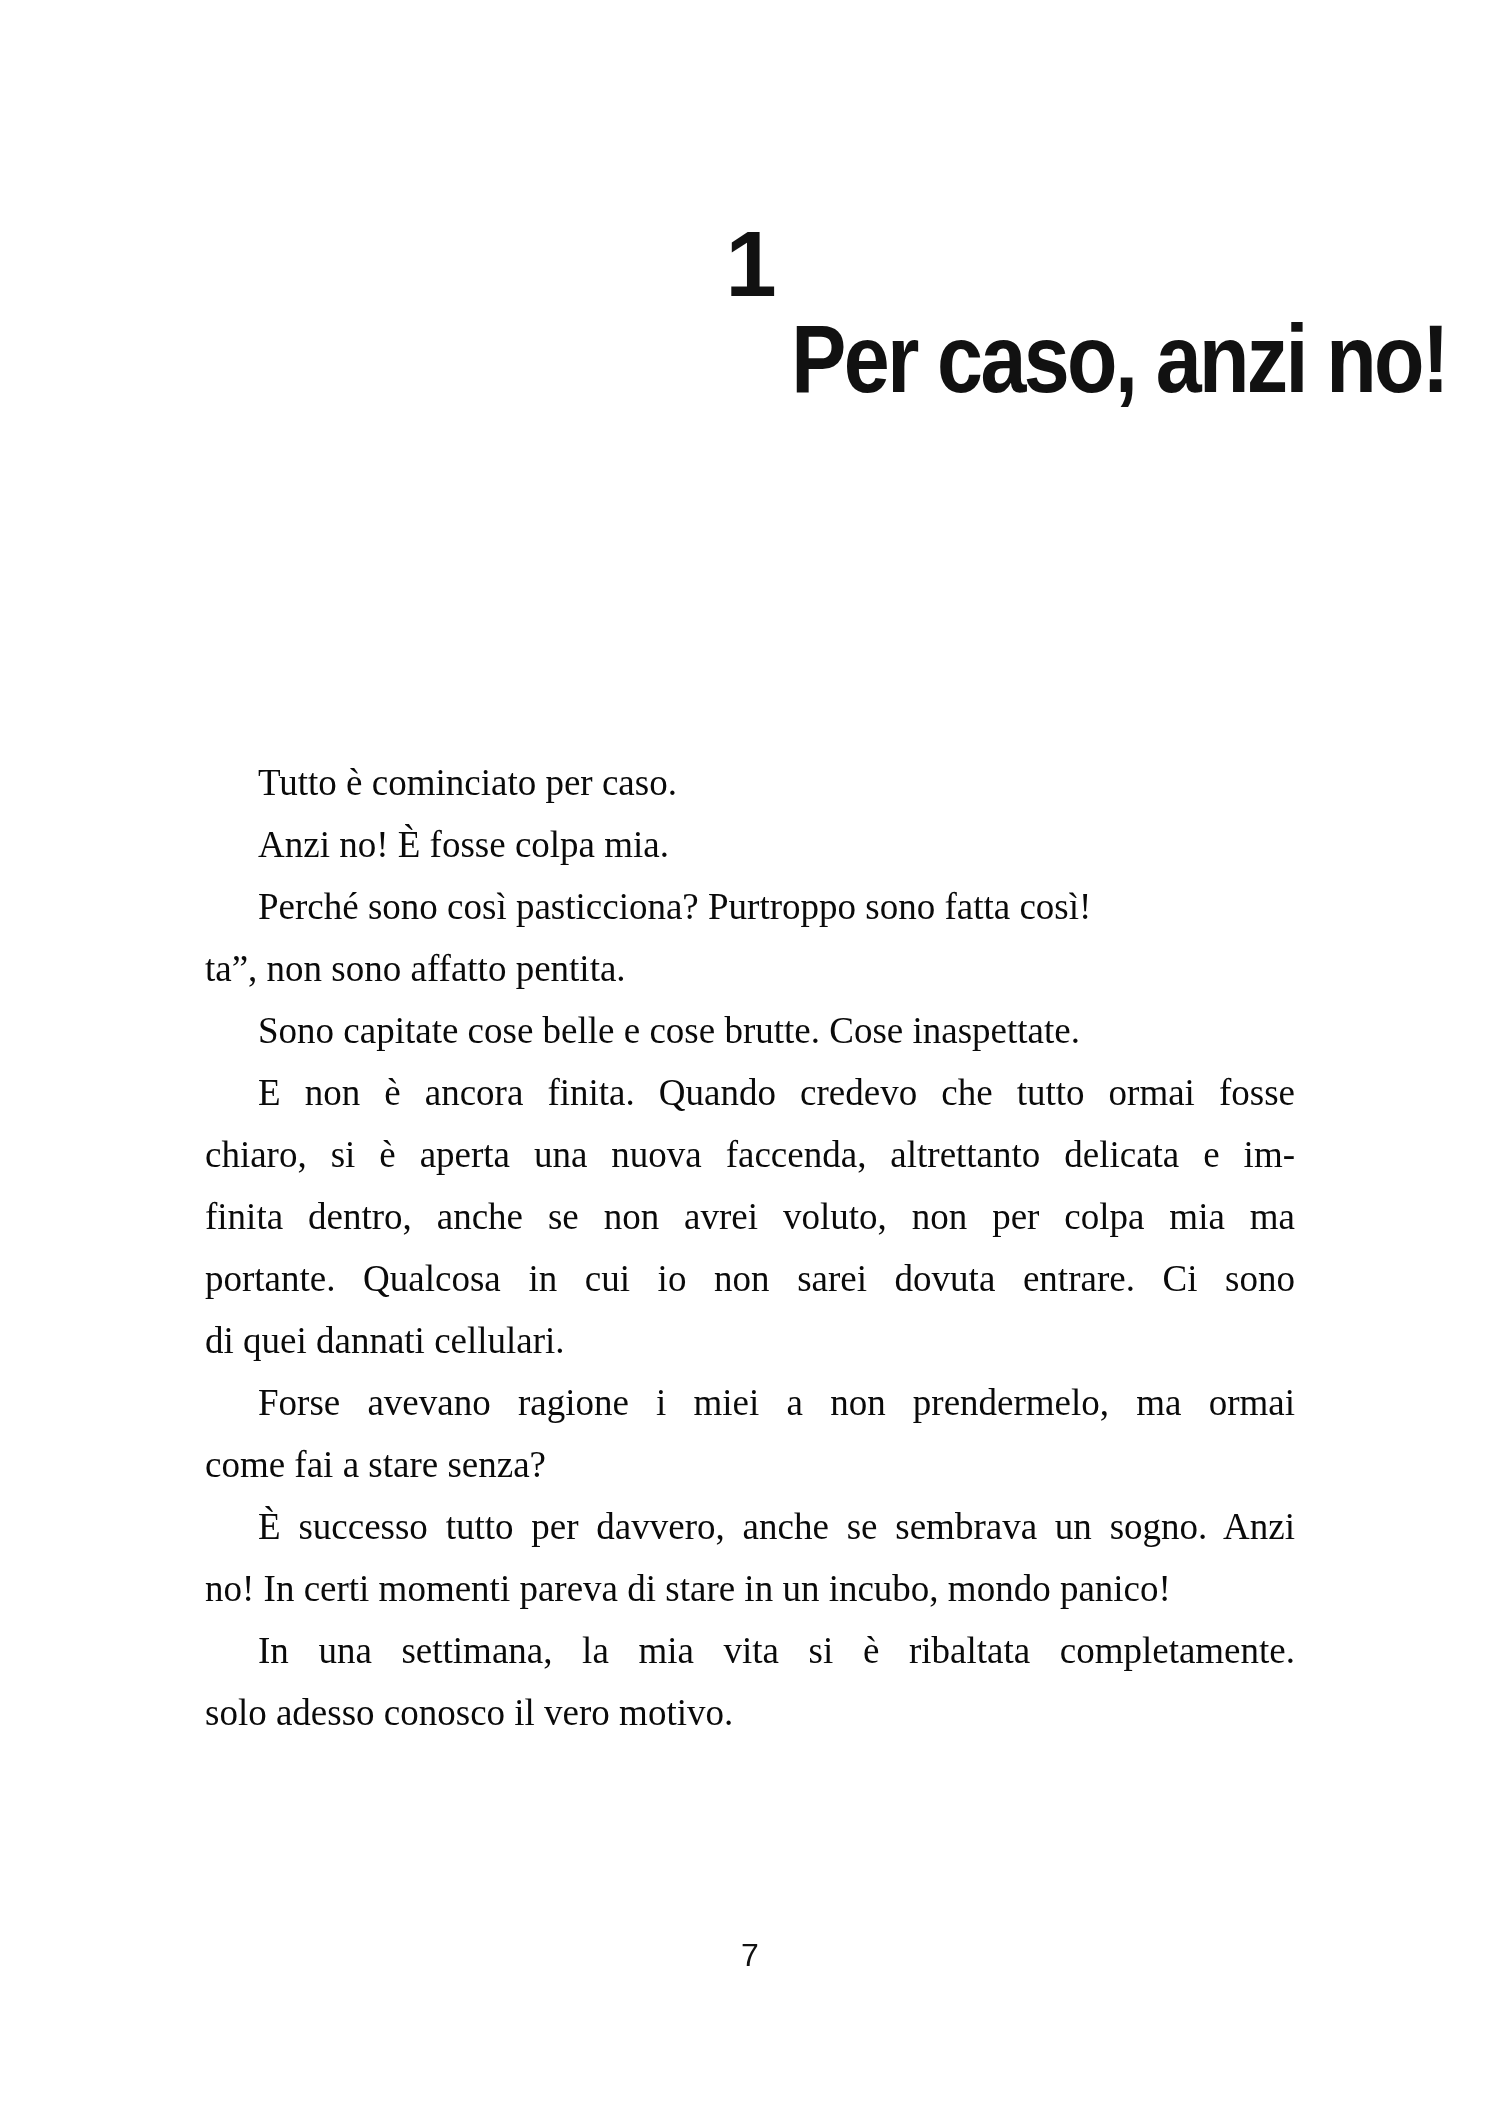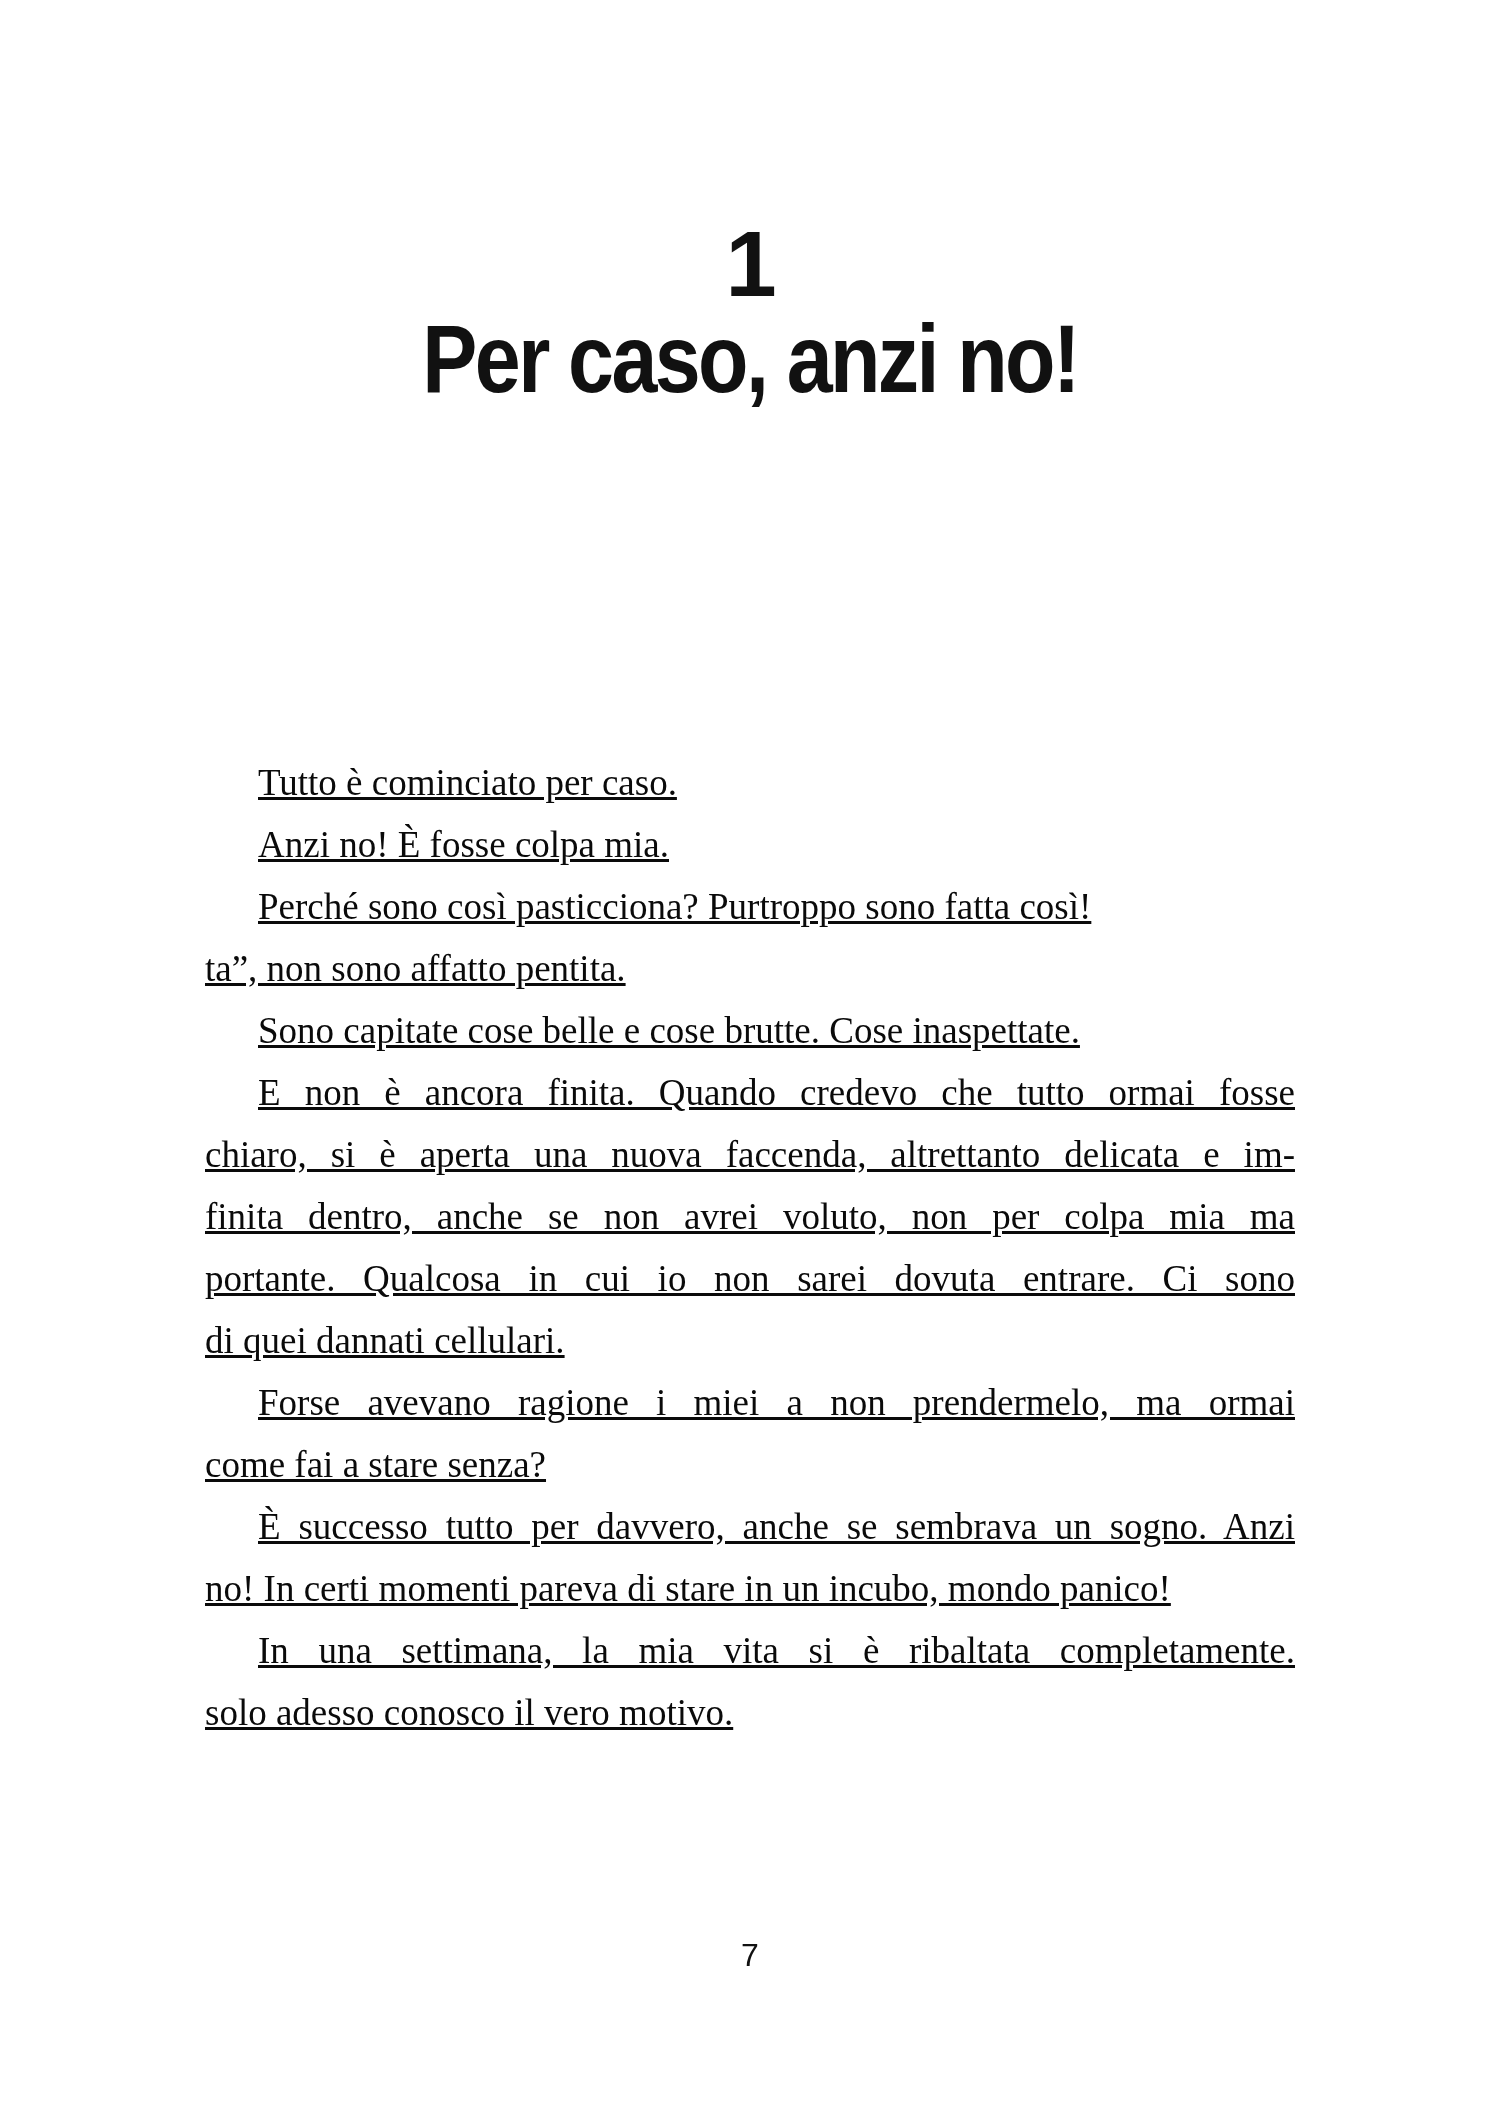--- a/index.html
+++ b/index.html
@@ -28,21 +28,21 @@
     font-size: 92px;
     line-height: 1;
     letter-spacing: -2px;
     color: #111111;
   }
   .chapter-title {
     position: absolute;
     top: 306px;
     left: 0;
     width: 100%;
-    text-align: center;
+    text-align: right;
     font-family: "Liberation Sans", sans-serif;
     font-weight: 700;
     font-size: 96px;
     line-height: 1.1;
     letter-spacing: -3px;
     color: #111111;
     white-space: nowrap;
   }
   .chapter-title .squeeze {
     display: inline-block;
@@ -50,21 +50,20 @@
     transform-origin: 50% 50%;
   }
   .body-text {
     position: absolute;
     top: 752px;
     left: 205px;
     width: 1090px;
     font-size: 37px;
     line-height: 62px;
     color: #0a0a0a;
-    text-decoration: underline;
   }
   .paragraph {
     margin: 0;
     padding: 0;
   }
   .line {
     text-align: justify;
     text-align-last: justify;
     white-space: normal;
   }

